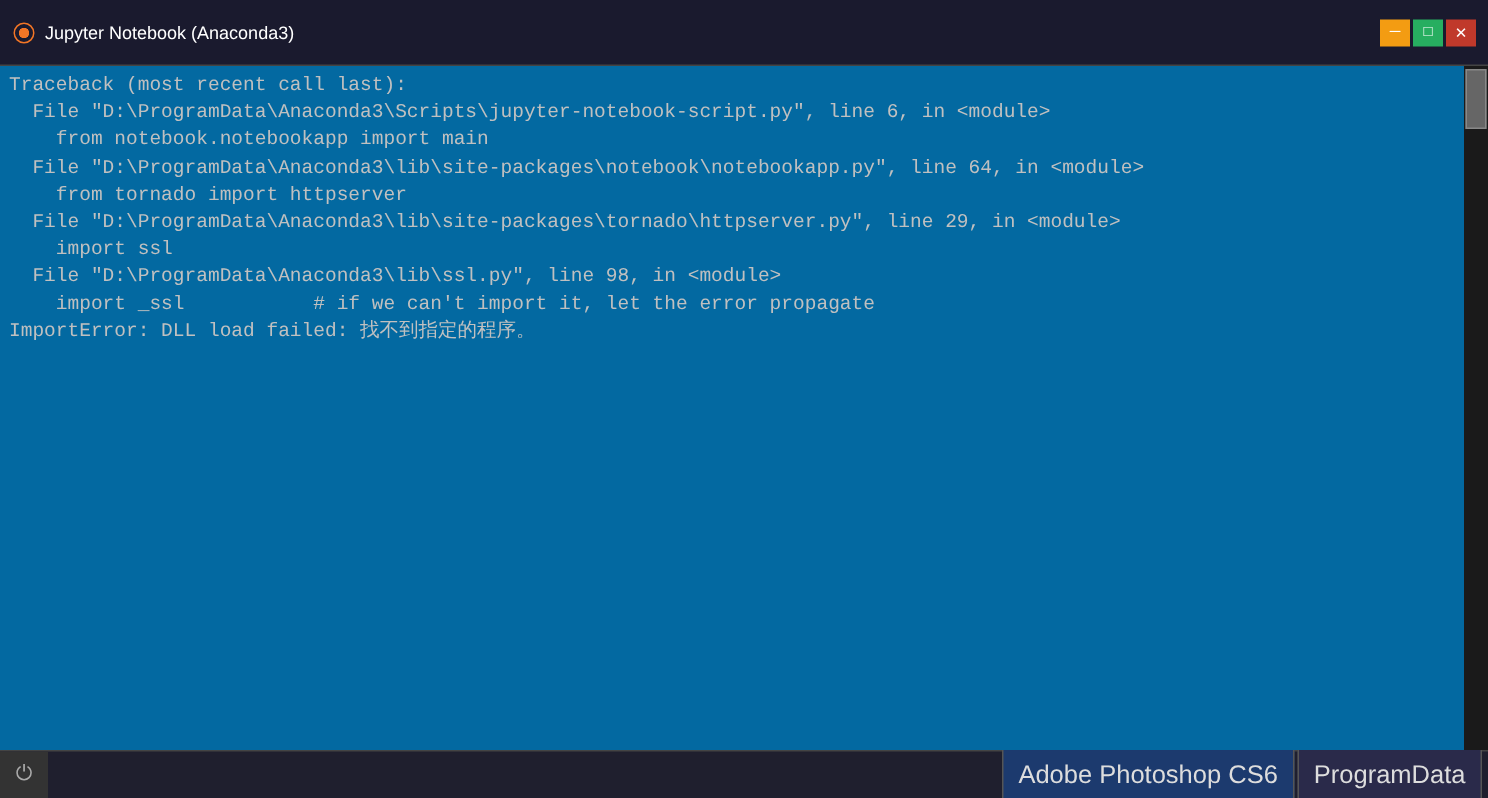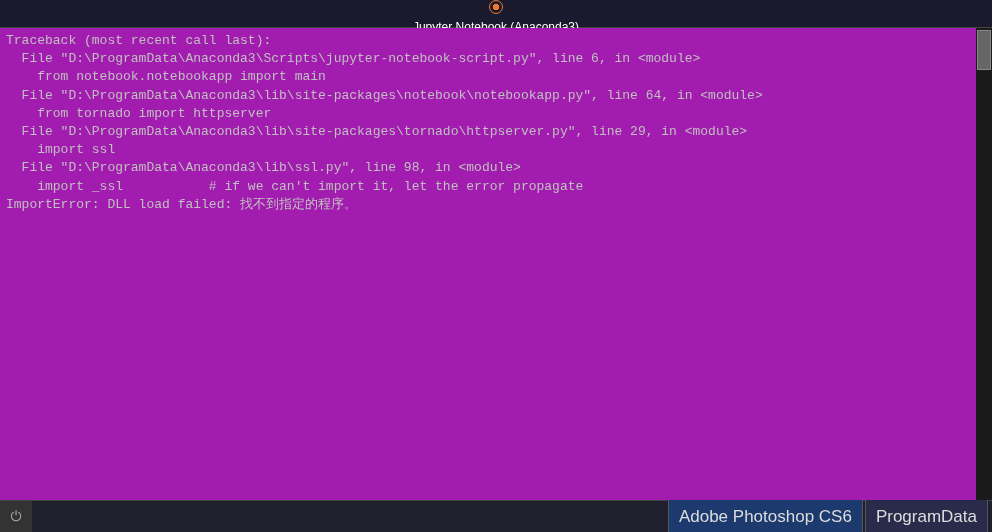--- a/index.html
+++ b/index.html
@@ -12,28 +12,27 @@
       font-size: 13px;
       color: #c0c0c0;
       overflow: hidden;
       display: flex;
       flex-direction: column;
     }
 
     
     .title-bar {
       background: #1a1a2e;
-      height: 28px;
+      height: 44px;
       display: flex;
       align-items: center;
       padding: 0 8px;
       gap: 6px;
       border-bottom: 1px solid #444;
       flex-shrink: 0;
-      flex-direction: column;
     }
 
     .title-bar-icon {
       width: 16px;
       height: 16px;
       display: flex;
       align-items: center;
       justify-content: center;
     }
 
@@ -69,21 +68,21 @@
     
     .console-wrapper {
       flex: 1;
       display: flex;
       overflow: hidden;
       position: relative;
     }
 
     .console-content {
       flex: 1;
-      background: #a21caf;
+      background: #0369a1;
       padding: 4px 6px;
       overflow: hidden;
       white-space: pre;
       font-family: 'Courier New', Courier, monospace;
       font-size: 13px;
       color: #c0c0c0;
       line-height: 1.4;
     }
 
     .scrollbar-v {

